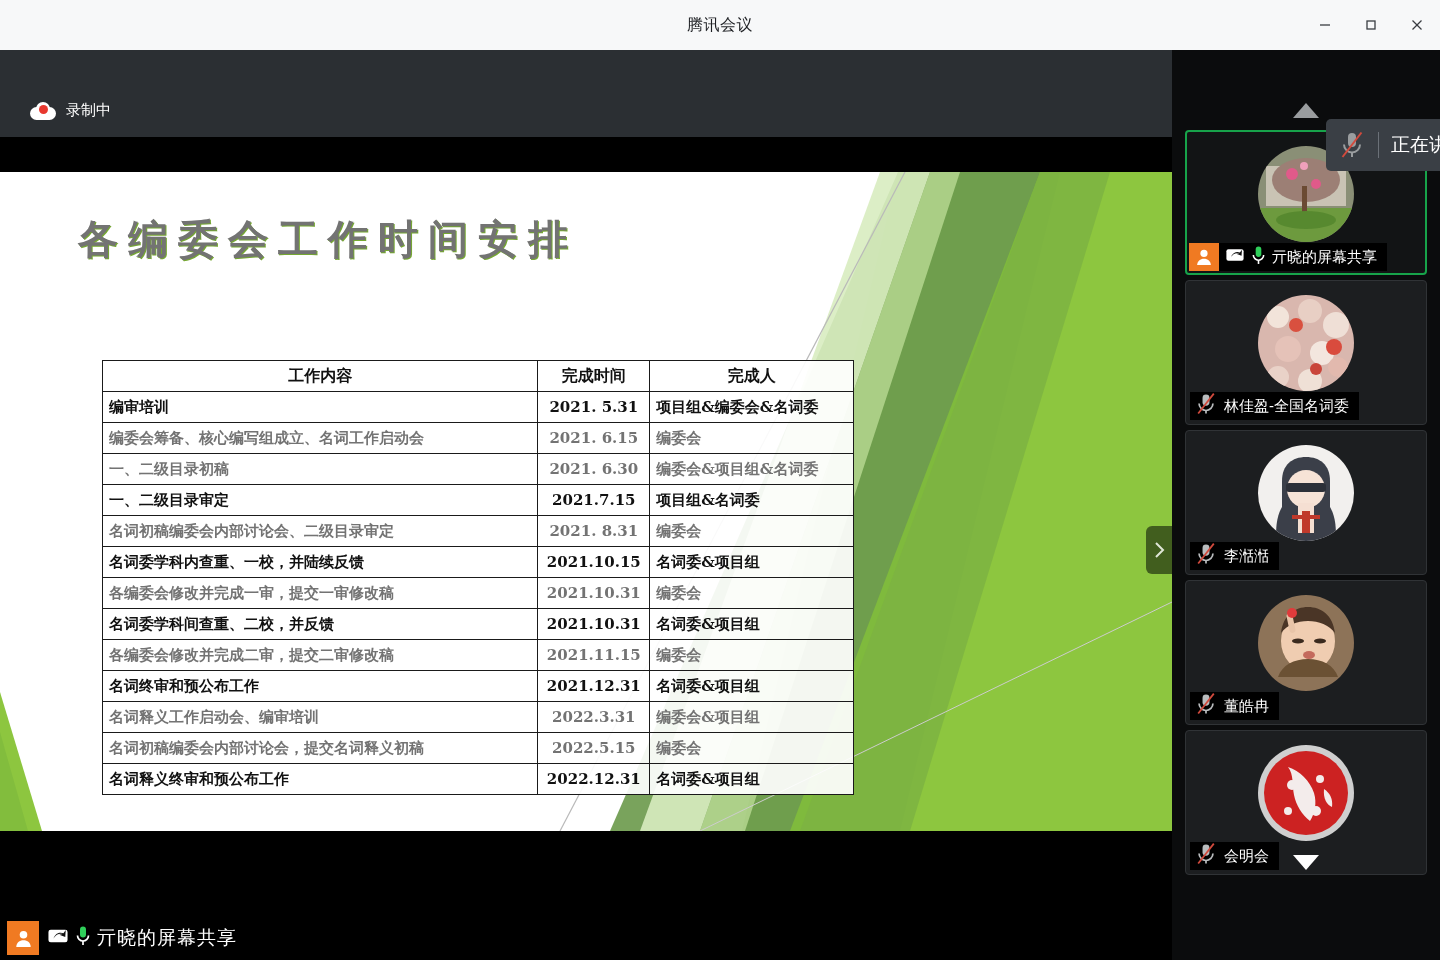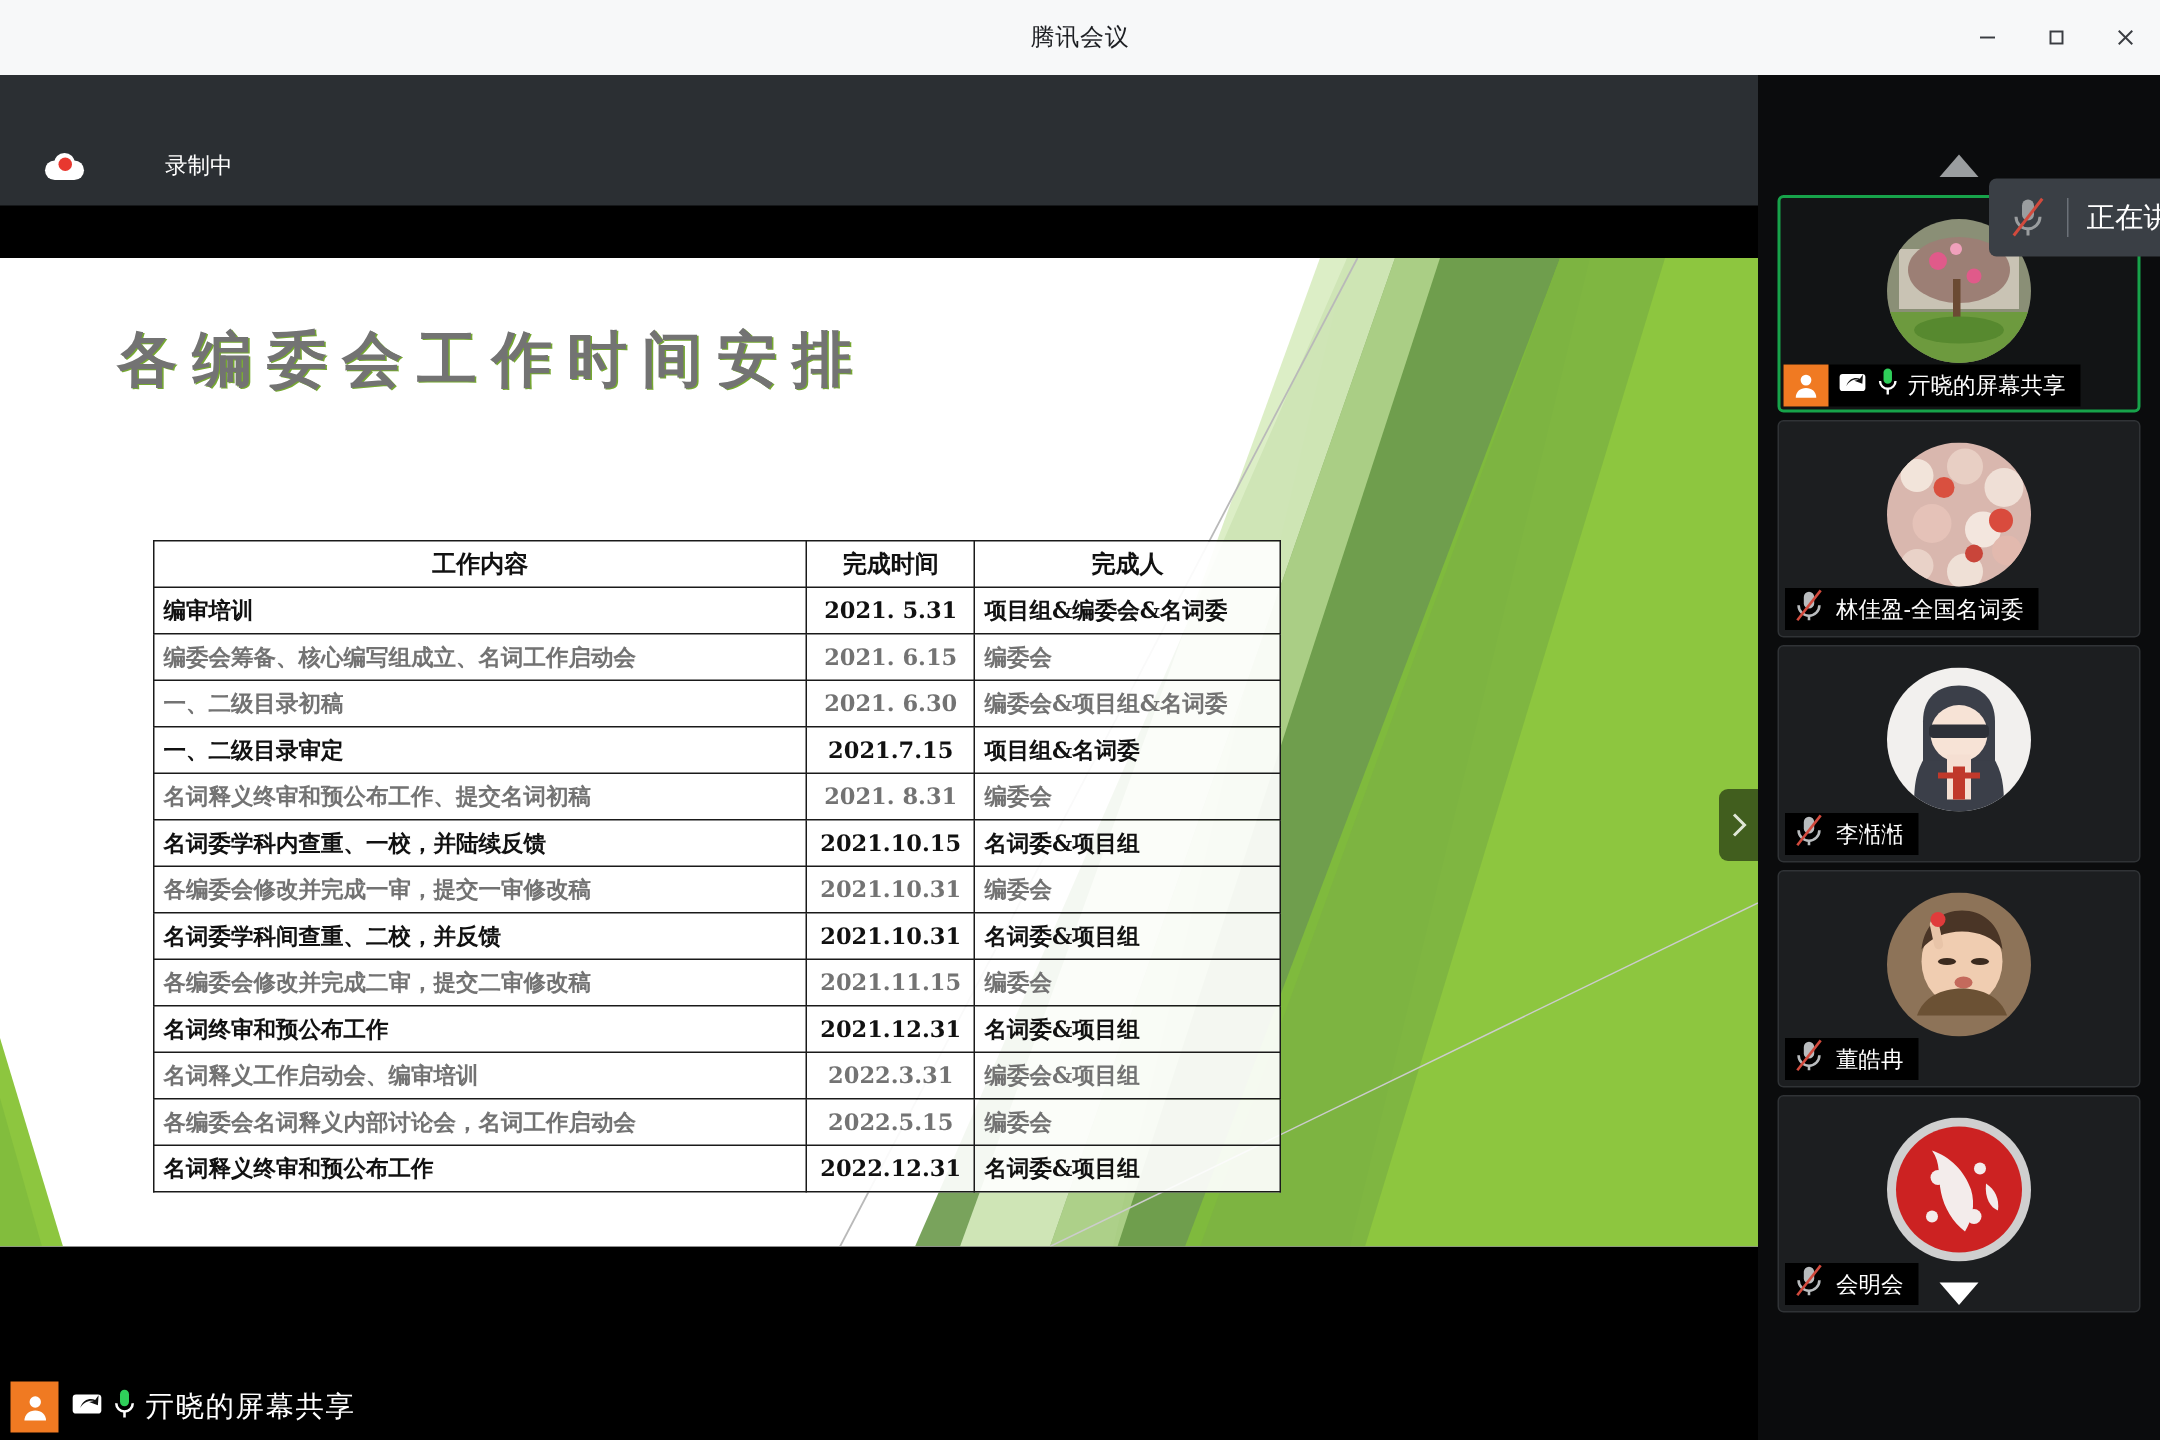--- a/index.html
+++ b/index.html
@@ -39,21 +39,21 @@
   }
   #rec-bar {
     position: absolute; left: 0; top: 0; width: 1172px; height: 87px;
     background: #2b2f33;
     display: flex; align-items: center;
   }
   #rec-bar .rec-inner {
     display: flex; align-items: center; gap: 10px;
     margin-left: 30px; margin-top: 34px;
   }
-  #rec-bar .rec-label { color: #ffffff; font-size: 15px; margin-left: 44px; }
+  #rec-bar .rec-label { color: #ffffff; font-size: 15px; }
   .cloud-dot { position: relative; width: 26px; height: 18px; }
   .cloud-dot .cloud {
     position: absolute; left: 0; bottom: 0; width: 26px; height: 13px;
     background: #ffffff; border-radius: 7px;
   }
   .cloud-dot .bump {
     position: absolute; left: 6px; top: 0; width: 14px; height: 14px;
     background: #ffffff; border-radius: 50%;
   }
   .cloud-dot .dot {
@@ -271,21 +271,21 @@
             <td class="c-task">一、二级目录初稿</td>
             <td class="c-date">2021. 6.30</td>
             <td class="c-who">编委会&amp;项目组&amp;名词委</td>
           </tr>
           <tr>
             <td class="c-task">一、二级目录审定</td>
             <td class="c-date">2021.7.15</td>
             <td class="c-who">项目组&amp;名词委</td>
           </tr>
           <tr class="red">
-            <td class="c-task">名词释义终审和预公布工作、提交名词初稿</td>
+            <td class="c-task">名词初稿编委会内部讨论会、二级目录审定</td>
             <td class="c-date">2021. 8.31</td>
             <td class="c-who">编委会</td>
           </tr>
           <tr>
             <td class="c-task">名词委学科内查重、一校，并陆续反馈</td>
             <td class="c-date">2021.10.15</td>
             <td class="c-who">名词委&amp;项目组</td>
           </tr>
           <tr class="red">
             <td class="c-task">各编委会修改并完成一审，提交一审修改稿</td>
@@ -306,21 +306,21 @@
             <td class="c-task">名词终审和预公布工作</td>
             <td class="c-date">2021.12.31</td>
             <td class="c-who">名词委&amp;项目组</td>
           </tr>
           <tr class="red">
             <td class="c-task">名词释义工作启动会、编审培训</td>
             <td class="c-date">2022.3.31</td>
             <td class="c-who">编委会&amp;项目组</td>
           </tr>
           <tr class="red">
-            <td class="c-task">各编委会名词释义内部讨论会，名词工作启动会</td>
+            <td class="c-task">名词初稿编委会内部讨论会，提交名词释义初稿</td>
             <td class="c-date">2022.5.15</td>
             <td class="c-who">编委会</td>
           </tr>
           <tr>
             <td class="c-task">名词释义终审和预公布工作</td>
             <td class="c-date">2022.12.31</td>
             <td class="c-who">名词委&amp;项目组</td>
           </tr>
         </tbody>
     </table>

